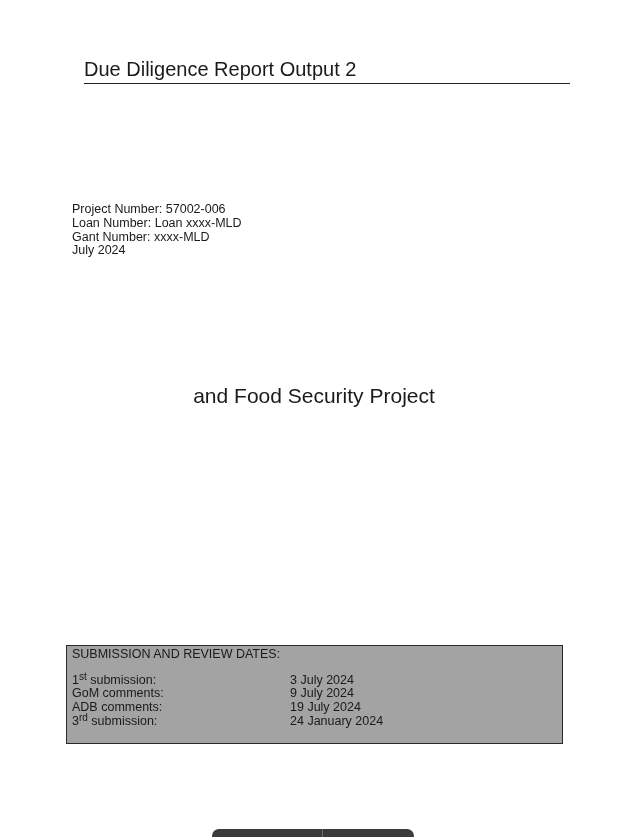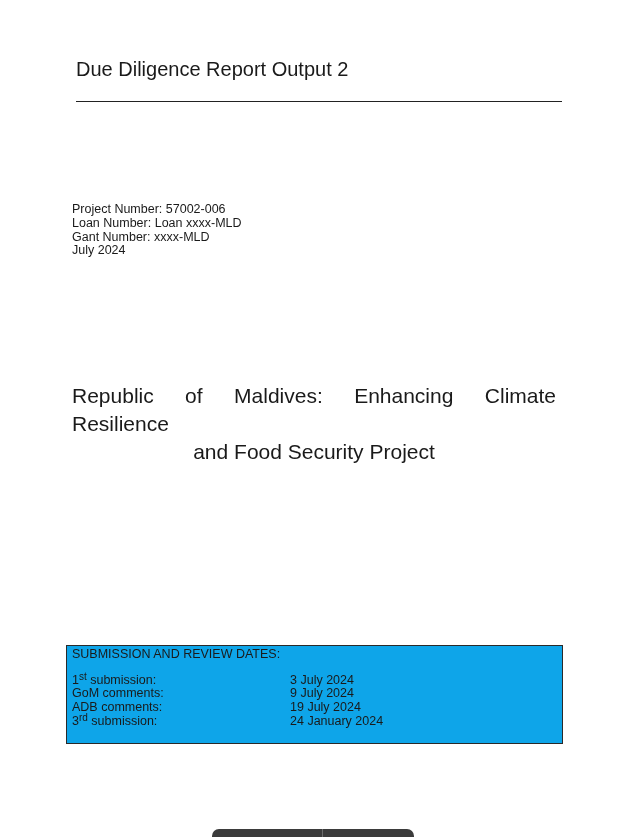--- a/index.html
+++ b/index.html
@@ -10,26 +10,26 @@
     width: 630px;
     height: 837px;
     position: relative;
     background: #ffffff;
     overflow: hidden;
     font-family: "Liberation Sans", sans-serif;
     color: #1a1a1a;
   }
   .doc-title {
     position: absolute;
-    left: 76px;
+    left: 84px;
     top: 57px;
     width: 486px;
     font-size: 20px;
     line-height: 24px;
-    padding-bottom: 20px;
+    padding-bottom: 2px;
     border-bottom: 1.5px solid #222222;
     white-space: nowrap;
   }
   .meta-block {
     position: absolute;
     left: 72px;
     top: 203px;
     font-size: 12.5px;
     line-height: 13.8px;
   }
@@ -51,21 +51,21 @@
   .review-box {
     position: absolute;
     left: 66px;
     top: 645px;
     width: 497px;
     height: 99px;
     border: 1.5px solid #2a2a2a;
     box-sizing: border-box;
     font-size: 12.5px;
     line-height: 13.8px;
-    background: #0ea5e9;
+    background: #a3a3a3;
   }
   .review-header {
     padding: 2px 0 0 5px;
   }
   .review-rows {
     margin-top: 12px;
   }
   .review-row {
     position: relative;
     height: 13.7px;
@@ -109,21 +109,20 @@
   <div class="doc-title">Due Diligence Report Output 2</div>
 
   <div class="meta-block">
     <div>Project Number: 57002-006</div>
     <div>Loan Number: Loan xxxx-MLD</div>
     <div>Gant Number: xxxx-MLD</div>
     <div>July 2024</div>
   </div>
 
   <div class="project-heading">
-    <div class="line1">Republic of Maldives: Enhancing Climate Resilience</div>
     <div class="line2">and Food Security Project</div>
   </div>
 
   <div class="review-box">
     <div class="review-header">SUBMISSION AND REVIEW DATES:</div>
     <div class="review-rows">
 
       <div class="review-row">
         <span><span>1</span><sup>st</sup><span> submission:</span></span>
         <span class="date">3 July 2024</span>

